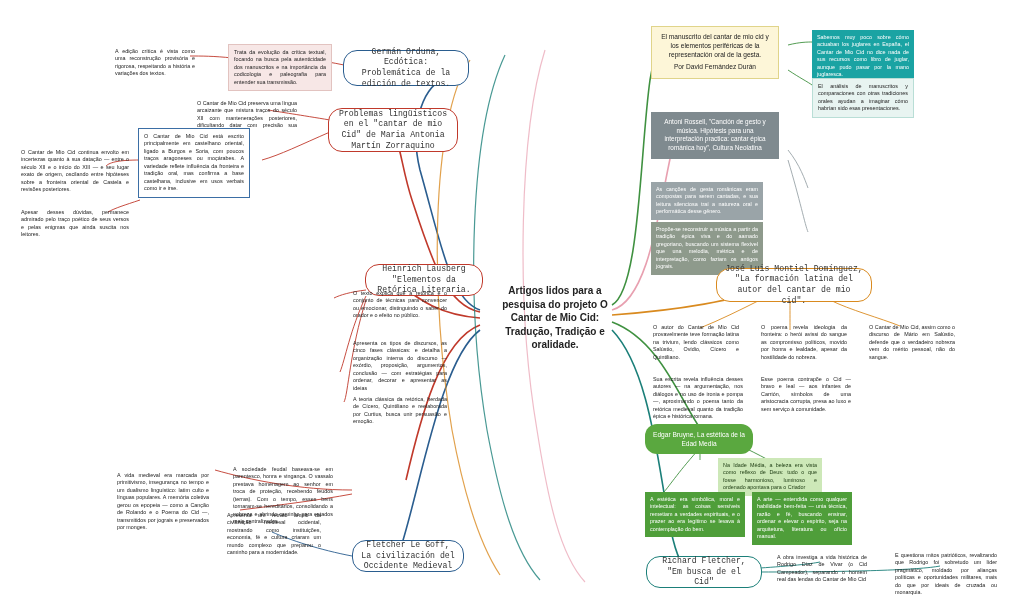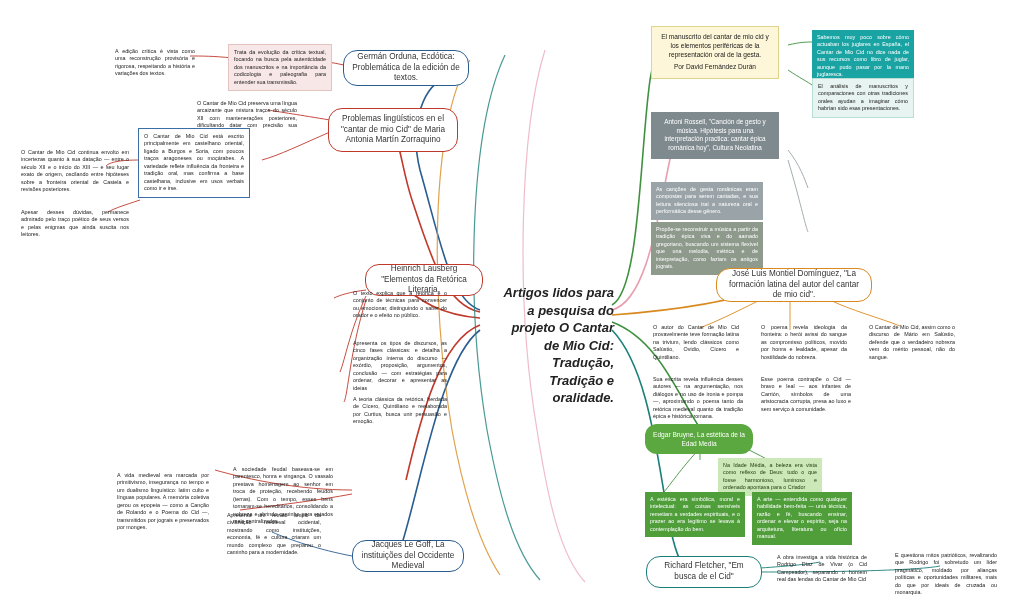--- a/index.html
+++ b/index.html
@@ -11,38 +11,38 @@
     position:relative;
   }
   #canvas{position:absolute;left:0;top:0;width:1024px;height:614px;}
   svg.links{position:absolute;left:0;top:0;width:1024px;height:614px;pointer-events:none;}
 
   .node{position:absolute;box-sizing:border-box;}
 
   
   .central{
     color:#222;
-    font-size:13px;
+    font-size:10px;
     line-height:1.35;
     font-weight:600;
-    text-align:right;
-    font-style:italic;
+    text-align:center;
   }
 
   
   .pill{
     border-radius:14px;
     border:1.6px solid #c0392b;
     background:#ffffff;
     color:#333;
     font-size:8.2px;
     line-height:1.3;
     text-align:center;
     display:flex;align-items:center;justify-content:center;
     padding:15px 8px;
+    font-family:Liberation Mono, monospace;
   }
   .pill.blue{border-color:#2a5d8f;}
   .pill.teal{border-color:#1b7f79;}
   .pill.orange{border-color:#d98a1f;}
 
   
   .box{
     font-size:5.4px;
     line-height:1.38;
     padding:4px 5px;
@@ -126,21 +126,21 @@
   <div class="node box blueline" style="left:138px;top:128px;width:112px;">O Cantar de Mio Cid está escrito principalmente em castelhano oriental, ligado a Burgos e Soria, com poucos traços aragoneses ou moçárabes. A variedade reflete influência da fronteira e tradição oral, mas confirma a base castelhana, inclusive em usos verbais como ir e irse.</div>
 
   <div class="node pill" style="left:365px;top:264px;width:118px;height:32px;">Heinrich Lausberg "Elementos da Retórica Literaria.</div>
   <div class="node box plain" style="left:348px;top:286px;width:104px;">O texto explica que a retórica é o conjunto de técnicas para convencer ou emocionar, distinguindo o saber do orador e o efeito no público.</div>
   <div class="node box plain" style="left:348px;top:336px;width:104px;">Apresenta os tipos de discursos, as cinco fases clássicas: e detalha a organização interna do discurso — exórdio, proposição, argumentos, conclusão — com estratégias para ordenar, decorar e apresentar as ideias</div>
   <div class="node box plain" style="left:348px;top:392px;width:104px;">A teoria clássica da retórica, herdada de Cícero, Quintiliano e reelaborada por Curtius, busca unir persuasão e emoção.</div>
 
   <div class="node box plain" style="left:112px;top:468px;width:102px;">A vida medieval era marcada por primitivismo, insegurança no tempo e um dualismo linguístico: latim culto e línguas populares. A memória coletiva gerou os epopeia — como a Canção de Rolando e o Poema do Cid —, transmitidos por jograis e preservados por monges.</div>
   <div class="node box plain" style="left:228px;top:462px;width:110px;">A sociedade feudal baseava-se em parentesco, honra e vingança. O vassalo prestava homenagem ao senhor em troca de proteção, recebendo feudos (terras). Com o tempo, esses bens tornaram-se hereditários, consolidando a nobreza e abrindo caminho para estados mais centralizados.</div>
 
-  <div class="node pill blue" style="left:352px;top:540px;width:112px;height:32px;">Jacques Le Goff, La instituições del Occidente Medieval</div>
+  <div class="node pill blue" style="left:352px;top:540px;width:112px;height:32px;">Fletcher Le Goff, La civilización del Occidente Medieval</div>
   <div class="node box plain" style="left:222px;top:508px;width:104px;">Apresenta um retrato amplo da civilização medieval ocidental, mostrando como instituições, economia, fé e cultura criaram um mundo complexo que preparou o caminho para a modernidade.</div>
 
   <div class="node box yellow" style="left:651px;top:26px;width:128px;padding:6px;font-size:6.6px;line-height:1.35;text-align:center;">
     <span>El manuscrito del cantar de mio cid y los elementos periféricas de la representación oral de la gesta.</span>
     <div style="margin-top:3px;">Por David Fernández Durán</div>
   </div>
   <div class="node box teal" style="left:812px;top:30px;width:102px;">Sabemos muy poco sobre cómo actuaban los juglares en España, el Cantar de Mio Cid no dice nada de sus recursos como libro de juglar, aunque pudo pasar por la mano juglaresca.</div>
   <div class="node box tealpale" style="left:812px;top:78px;width:102px;">El análisis de manuscritos y comparaciones con otras tradiciones orales ayudan a imaginar cómo habrían sido esas presentaciones.</div>
 
   <div class="node box graydark" style="left:651px;top:112px;width:128px;font-size:6.4px;line-height:1.35;text-align:center;padding:6px;">Antoni Rossell, "Canción de gesto y música. Hipótesis para una interpretación practica: cantar épica románica hoy", Cultura Neolatina</div>

